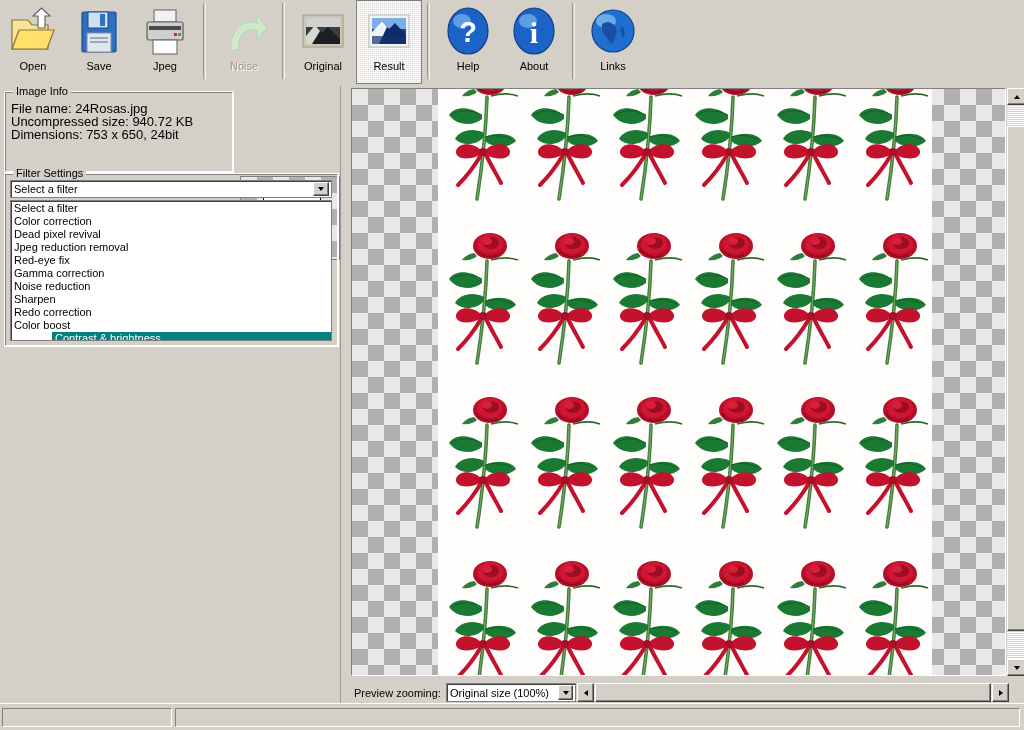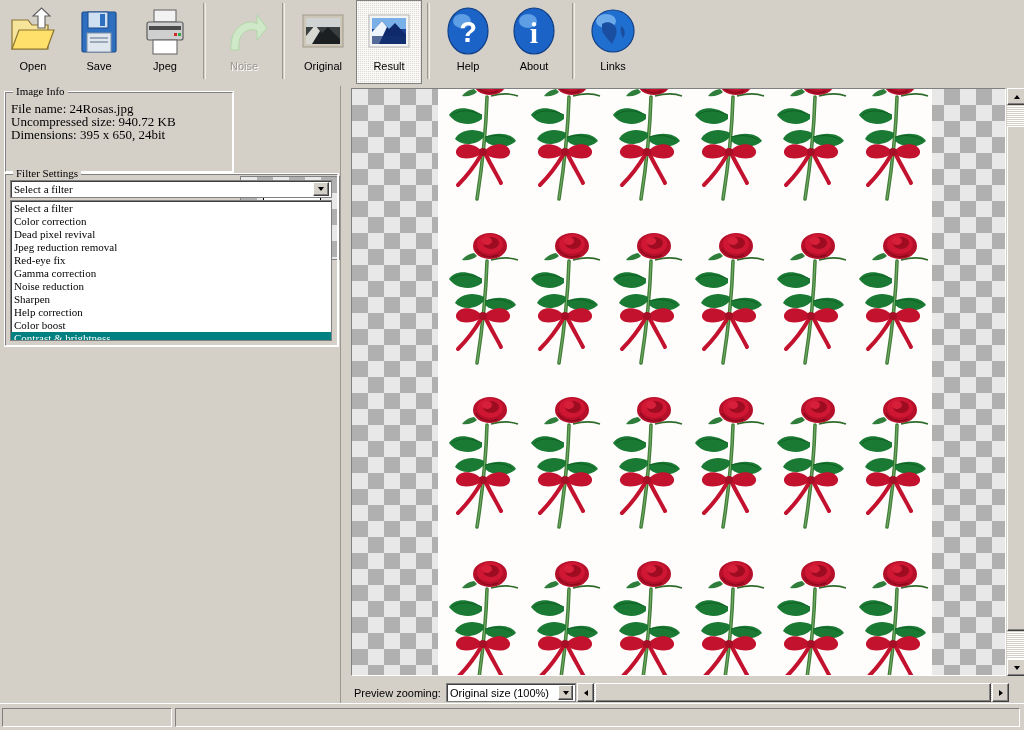--- a/index.html
+++ b/index.html
@@ -52,21 +52,20 @@
   #leftpanel {
     position: absolute; left: 0; top: 86px; width: 341px; height: 617px;
     background: #d4d0c8;
     border-right: 1px solid #9b9890;
     box-sizing: border-box;
   }
   .groupbox {
     position: absolute;
     border: 1px solid #ffffff;
     box-shadow: inset 1px 1px 0 #808080, inset -1px -1px 0 #808080;
-    font-family: Liberation Serif, serif;
   }
   .gb-frame {
     position: absolute; left: 0; top: 0; right: 0; bottom: 0;
     border-top: 1px solid #808080;
     border-left: 1px solid #808080;
     border-right: 1px solid #ffffff;
     border-bottom: 1px solid #ffffff;
     box-sizing: border-box;
   }
   .gb-title {
@@ -134,21 +133,21 @@
     border: 1px solid #808080;
     box-shadow: inset 1px 1px 0 #404040;
     box-sizing: border-box;
     overflow: hidden;
   }
   #filter-list-inner { padding-top: 1px; }
   .lst-item {
     height: 13px; line-height: 13px; padding-left: 3px;
     font-size: 11px; color: #000; white-space: nowrap;
   }
-  .lst-item.selected { background: #008080; color: #fff; }
+  .lst-item.selected { background: #008080; color: #fff; margin-left: 41px; }
 
   
   #preview-region {
     position: absolute; left: 342px; top: 86px; width: 682px; height: 617px;
     background: #d4d0c8;
     margin-left: 6px;
   }
   #preview-frame {
     position: absolute; left: 3px; top: 2px; width: 655px; height: 588px;
     border: 1px solid #808080;
@@ -389,21 +388,21 @@
   </div>
 
   <div id="leftpanel">
 
     <div class="groupbox" id="imginfo">
       <div class="gb-frame"></div>
       <div class="gb-title">Image Info</div>
       <div id="imginfo-lines">
         <div>File name: 24Rosas.jpg</div>
         <div>Uncompressed size: 940.72 KB</div>
-        <div>Dimensions: 395 x 650, 24bit</div>
+        <div>Dimensions: 753 x 650, 24bit</div>
       </div>
     </div>
 
     <div id="thumb-wrap">
       <div id="thumb-checker" class="checker"></div>
       <div id="thumb-img">
         <svg width="56" height="74" viewBox="0 0 56 74">
           <rect width="56" height="74" fill="#ffffff"></rect>
           <g id="thumbroses">
               <circle cx="7.5" cy="4.5" r="1.9" fill="#c3122e"></circle>
@@ -521,21 +520,21 @@
       <div id="filter-list">
         <div id="filter-list-inner">
             <div class="lst-item">Select a filter</div>
             <div class="lst-item">Color correction</div>
             <div class="lst-item">Dead pixel revival</div>
             <div class="lst-item">Jpeg reduction removal</div>
             <div class="lst-item">Red-eye fix</div>
             <div class="lst-item">Gamma correction</div>
             <div class="lst-item">Noise reduction</div>
             <div class="lst-item">Sharpen</div>
-            <div class="lst-item">Help correction</div>
+            <div class="lst-item">Redo correction</div>
             <div class="lst-item">Color boost</div>
             <div class="lst-item selected">Contrast &amp; brightness</div>
           </div>
       </div>
     </div>
   </div>
 
   <div id="preview-region">
 
     <div id="preview-frame">

